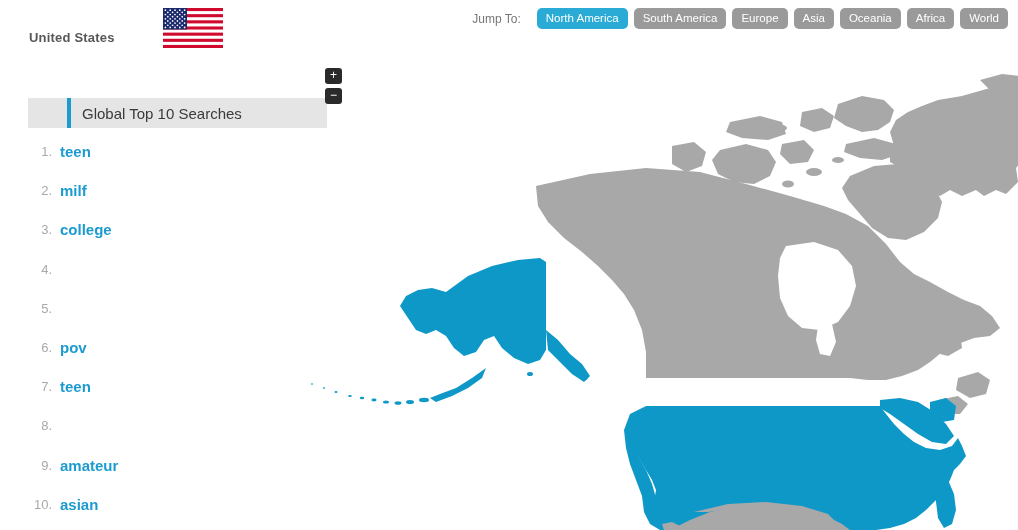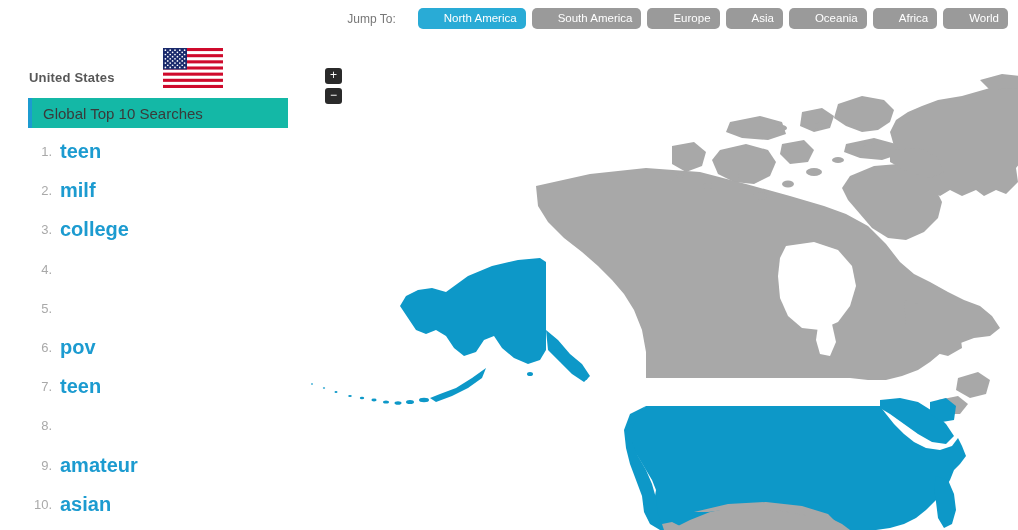--- a/index.html
+++ b/index.html
@@ -29,21 +29,20 @@
     background: #ffffff;
     z-index: 5;
   }
 
   #country-header {
     position: absolute;
     left: 0;
     top: 0;
     width: 300px;
     height: 70px;
-    margin-top: 40px;
   }
 
   #country-name {
     position: absolute;
     left: 29px;
     top: 30px;
     font-size: 13px;
     font-weight: bold;
     color: #575757;
     letter-spacing: 0.2px;
@@ -58,23 +57,24 @@
     height: 40px;
     display: block;
   }
 
   #panel-title-bar {
     position: absolute;
     left: 28px;
     top: 98px;
     width: 260px;
     height: 30px;
-    background: #14b8a6;
+    background: #e5e5e5;
     display: flex;
     align-items: center;
+    padding-left: 39px;
   }
 
   #panel-accent {
     width: 4px;
     height: 30px;
     background: #1c9bd0;
     flex: 0 0 4px;
   }
 
   #panel-title-text {
@@ -105,21 +105,21 @@
     left: 22px;
     width: 30px;
     text-align: right;
     font-size: 13px;
     color: #a9a9a9;
   }
 
   .search-term {
     position: absolute;
     left: 60px;
-    font-size: 20px;
+    font-size: 15px;
     font-weight: bold;
     color: #1c9bd0;
     text-decoration: none;
     cursor: pointer;
     white-space: nowrap;
   }
 
   
   #jump-nav {
     position: absolute;
@@ -127,27 +127,27 @@
     top: 8px;
     display: flex;
     align-items: center;
     gap: 6px;
     z-index: 20;
   }
 
   #jump-label {
     font-size: 12px;
     color: #777777;
-    margin-right: 16px;
+    margin-right: 10px;
     white-space: nowrap;
   }
 
   .jump-btn {
     display: inline-block;
-    padding: 4px 9px 5px 26px;
+    padding: 4px 9px 5px 9px;
     border-radius: 5px;
     background: #9a9a9a;
     color: #ffffff;
     font-size: 11.5px;
     line-height: 12px;
     white-space: nowrap;
     cursor: pointer;
     border: none;
     font-family: "Liberation Sans", sans-serif;
   }

